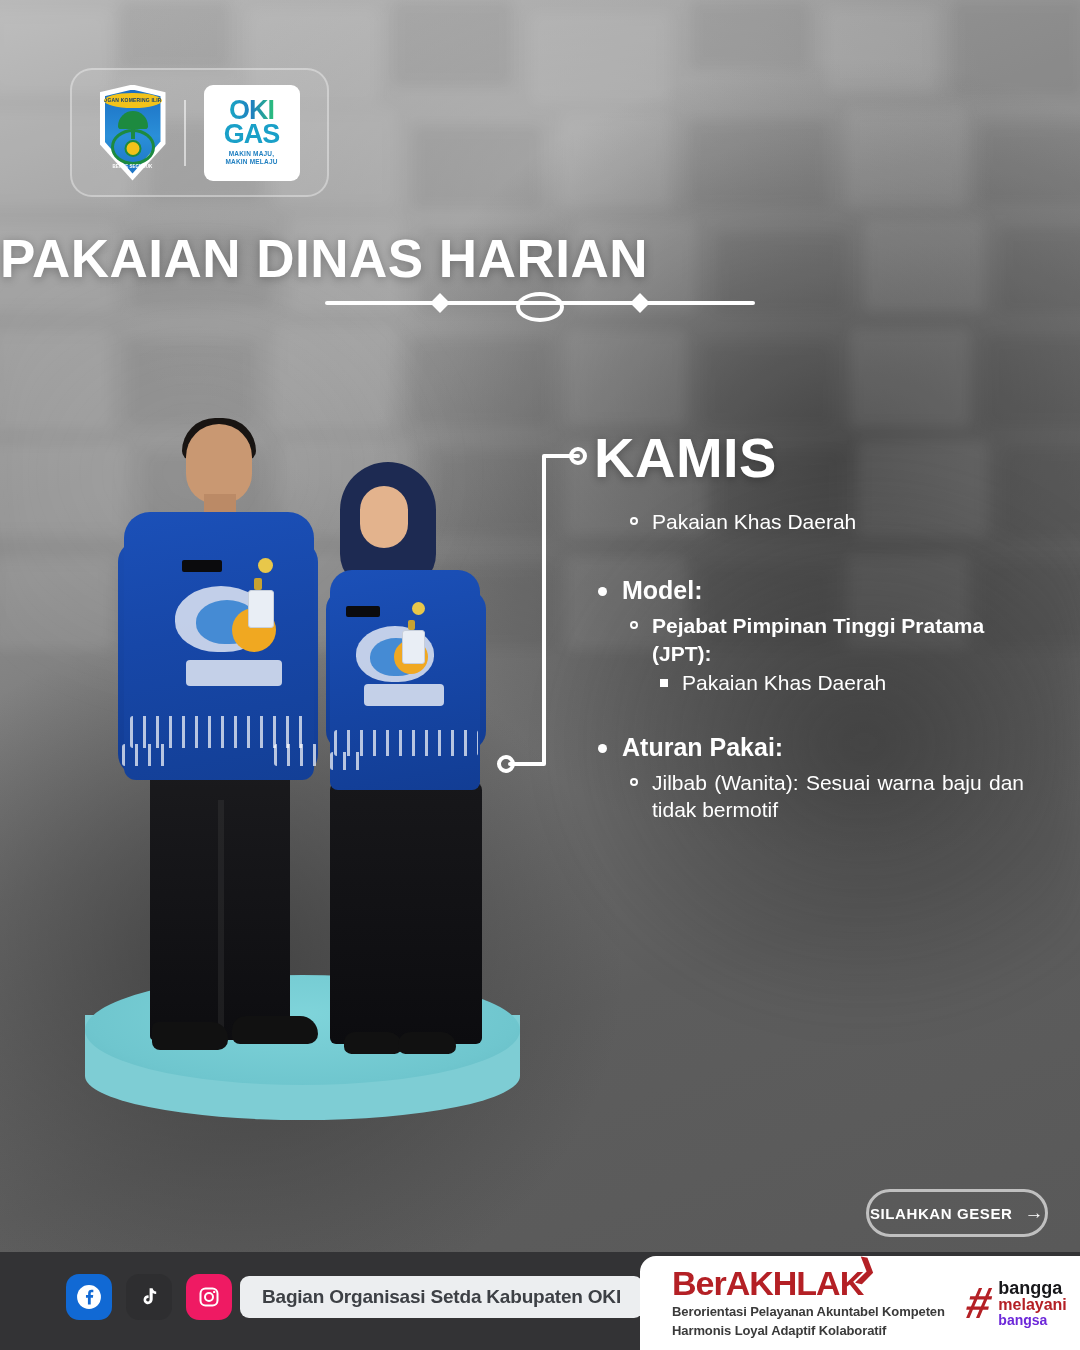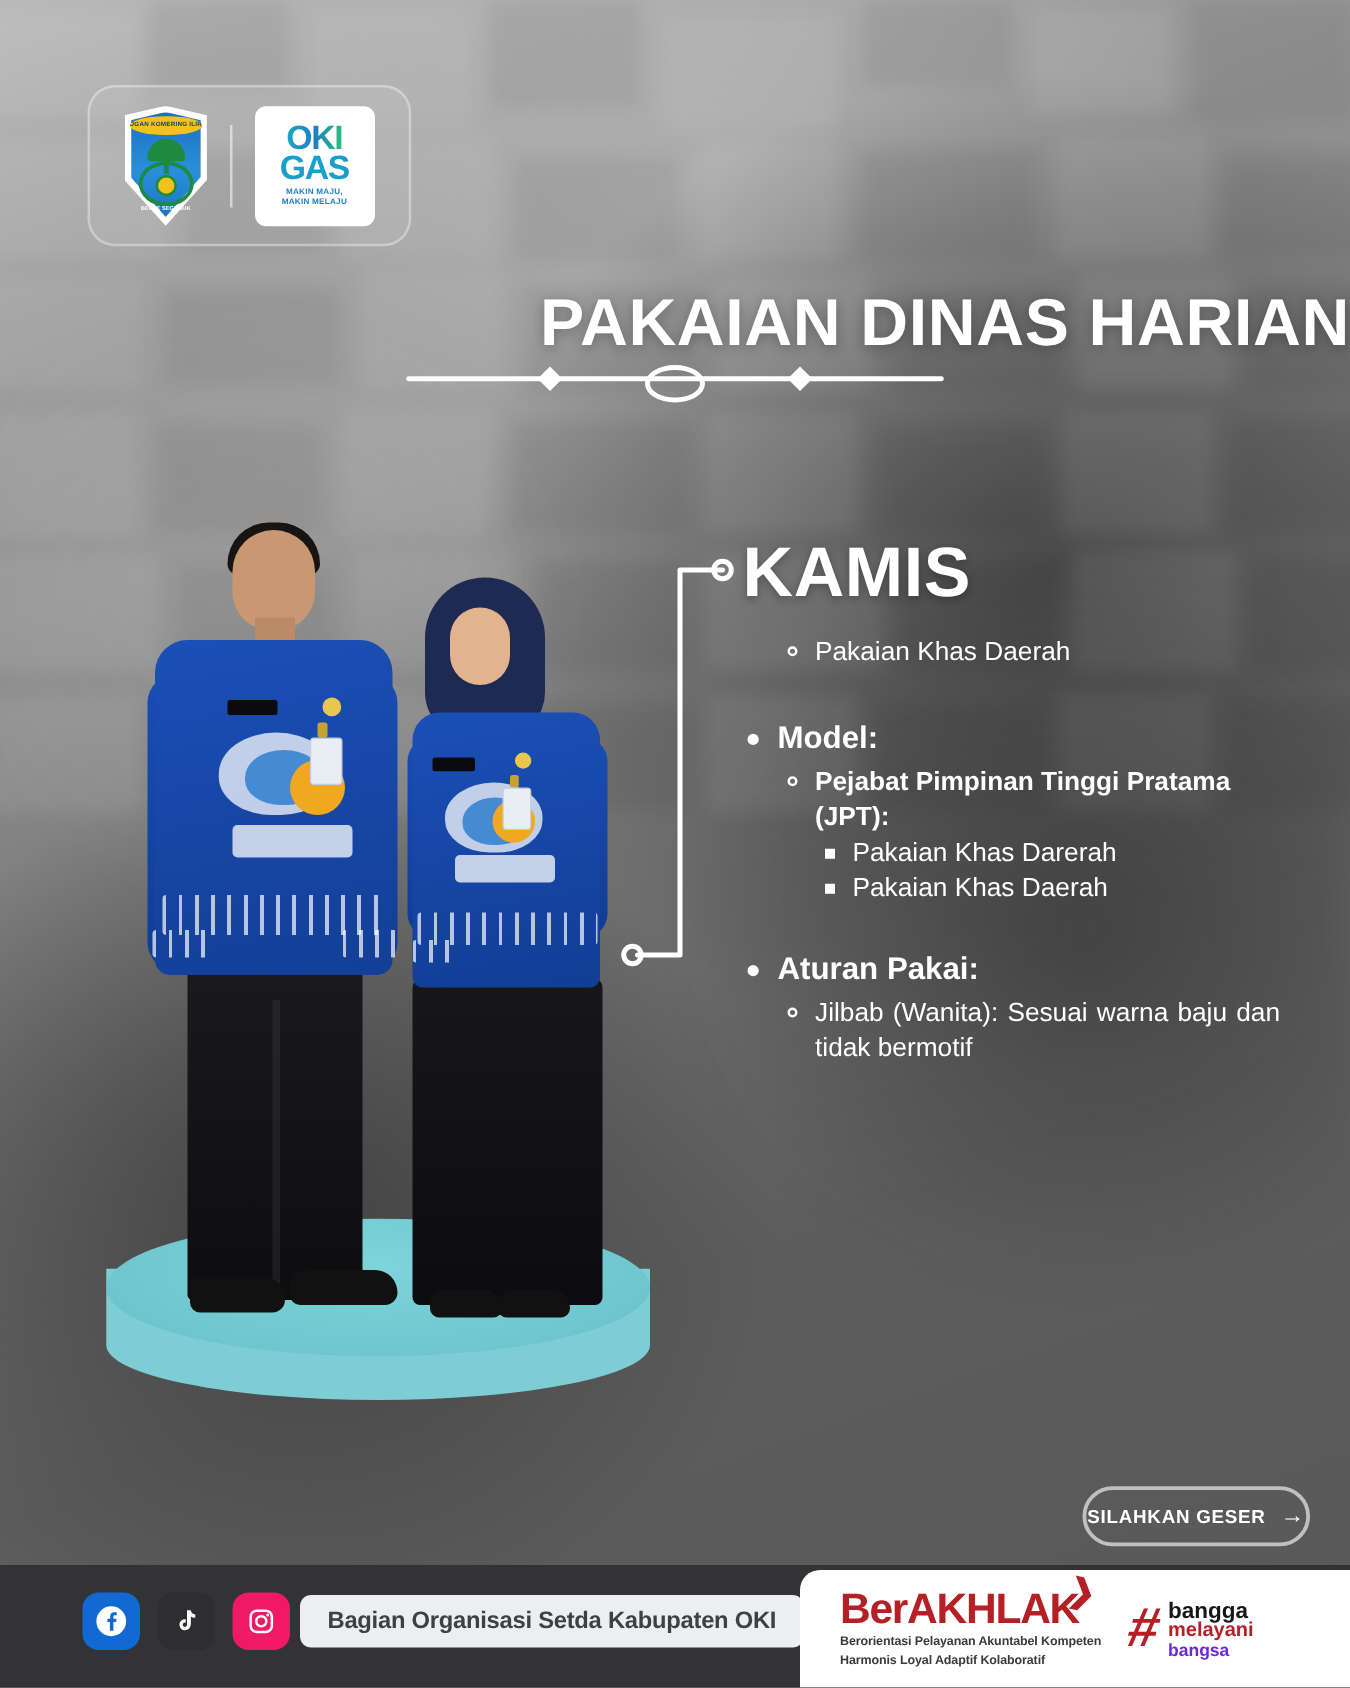--- a/index.html
+++ b/index.html
@@ -76,21 +76,21 @@
     width:96px;height:96px;background:#ffffff;border-radius:9px;
     display:flex;flex-direction:column;align-items:center;justify-content:center;padding:3px 4px;box-sizing:border-box;
   }
   .okigas .l1{font-size:27px;font-weight:900;letter-spacing:-1px;line-height:.86;
     background:linear-gradient(90deg,#1aa8c4,#1f7fc0,#2bbf7a);-webkit-background-clip:text;background-clip:text;color:transparent;}
   .okigas .l2{font-size:27px;font-weight:900;letter-spacing:-1px;line-height:.9;color:#1aa0c8;}
   .okigas .l3{font-size:6.5px;font-weight:900;color:#1f7fc0;line-height:1.25;text-align:center;letter-spacing:.2px;margin-top:3px;}
 
   
   .title{
-    position:absolute;left:0;right:0;top:228px;text-align:right;
+    position:absolute;left:0;right:0;top:228px;text-align:left;
     font-size:53px;font-weight:900;color:#fff;letter-spacing:.5px;
     text-shadow:0 2px 10px rgba(0,0,0,.28);
   }
   .divider{position:absolute;left:325px;top:292px;width:430px;height:22px;}
   .divider .bar{position:absolute;left:0;right:0;top:9px;height:4px;background:#fff;border-radius:2px;}
   .divider .dia{position:absolute;top:4px;width:14px;height:14px;background:#fff;transform:rotate(45deg);}
   .divider .ell{
     position:absolute;left:50%;top:0;transform:translateX(-50%);
     width:40px;height:22px;border:4px solid #fff;border-radius:50%;background:transparent;
   }
@@ -176,21 +176,21 @@
     background:#eceef0;border-radius:9px;display:flex;align-items:center;
     color:#3d4045;font-size:19px;font-weight:800;letter-spacing:-.2px;
   }
   .whitepanel{
     position:absolute;left:640px;top:1256px;width:440px;height:94px;background:#fff;border-radius:16px 0 0 0;
     display:flex;align-items:center;gap:22px;padding-left:32px;box-sizing:border-box;
   }
   .berakhlak{position:relative;}
   .ba-word{font-size:34px;font-weight:900;color:#b42025;letter-spacing:-1px;line-height:1;}
   .ba-arrow{position:absolute;right:-14px;top:-12px;color:#b42025;font-size:26px;font-weight:900;transform:rotate(12deg);}
-  .ba-tag{font-size:10px;color:#3a3a3a;line-height:1.42;margin-top:3px;font-weight:600;letter-spacing:-.1px;}
+  .ba-tag{font-size:13px;color:#3a3a3a;line-height:1.42;margin-top:3px;font-weight:600;letter-spacing:-.1px;}
   .bangga{display:flex;align-items:center;gap:7px;}
   .hash{font-size:44px;font-weight:900;color:#b42025;transform:skewX(-12deg);line-height:.9;}
   .bg-words{line-height:1.02;}
   .bw1{font-size:18px;font-weight:900;color:#17171a;}
   .bw2{font-size:16px;font-weight:900;color:#b42025;}
   .bw3{font-size:14px;font-weight:900;color:#6d28d9;}
 </style>
 </head>
 <body>
 
@@ -346,23 +346,20 @@
       </div>
     </div>
 
     <div class="gap-lg"></div>
 
     <div class="grp">
       <div class="lv1">Model:</div>
       <div class="indent1">
         <div class="lv2 b">Pejabat Pimpinan Tinggi Pratama (JPT):</div>
         <div class="indent2">
-          <div class="lv3">Pakaian Khas Darerah</div>
-        </div>
-        <div class="indent2">
           <div class="lv3">Pakaian Khas Daerah</div>
         </div>
       </div>
     </div>
 
     <div class="gap-md"></div>
 
     <div class="grp">
       <div class="lv1">Aturan Pakai:</div>
       <div class="indent1">

